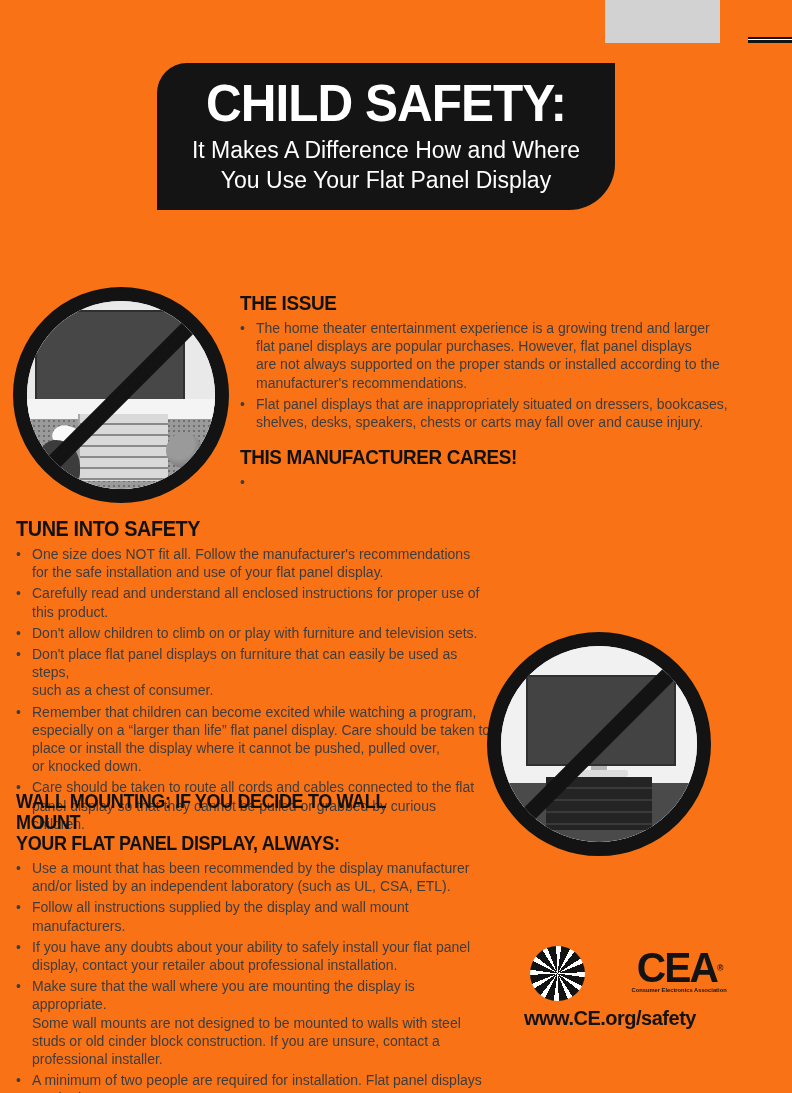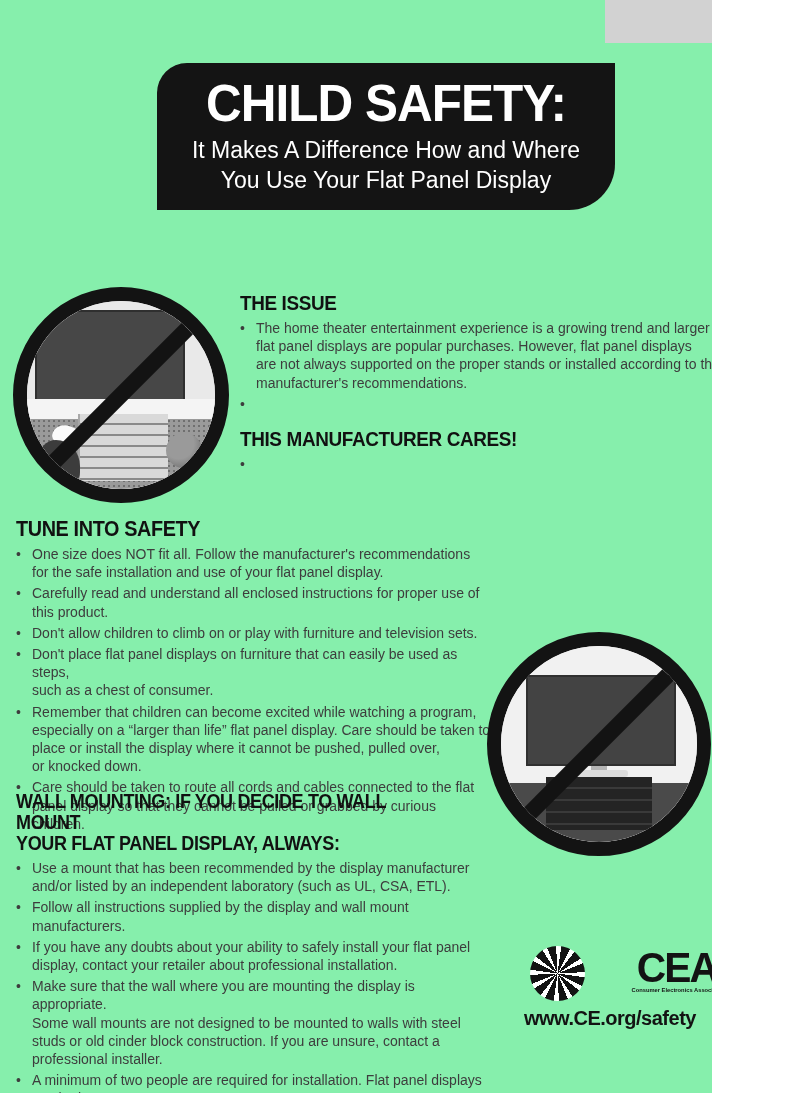--- a/index.html
+++ b/index.html
@@ -1,17 +1,17 @@
 <!DOCTYPE html>
 <html><head>
 <meta charset="utf-8">
 <style>
   html,body { margin:0; padding:0; background:#ffffff; }
   .page {
-    position:relative; width:712px; height:1093px; background:#86efac;
+    position:relative; width:792px; height:1093px; background:#f97316;
     font-family:"Liberation Sans", sans-serif; color:#333; overflow:hidden;
   }
 
   
   .gray-tab { position:absolute; left:605px; top:0; width:115px; height:43px; background:#d2d2d2; }
   .dash { position:absolute; left:748px; top:37px; width:44px; height:6px;
           background:linear-gradient(#131313 0 2px, #ffffff 2px 3px, #131313 3px 6px); }
 
   
   .banner { position:absolute; left:157px; top:63px; width:458px; height:147px;
@@ -118,20 +118,22 @@
     <div class="bullets">
       <div class="bullet">
         <span class="dot">•</span>
         <span class="bt">The home theater entertainment experience is a growing trend and larger
 flat panel displays are popular purchases. However, flat panel displays
 are not always supported on the proper stands or installed according to the
 manufacturer's recommendations.</span>
       </div>
       <div class="bullet">
         <span class="dot">•</span>
+        <span class="bt">Flat panel displays that are inappropriately situated on dressers, bookcases,
+shelves, desks, speakers, chests or carts may fall over and cause injury.</span>
       </div>
     </div>
     <div class="gap"></div>
     <span class="heading h-cares">THIS MANUFACTURER CARES!</span>
     <div class="bullets">
       <div class="bullet">
         <span class="dot">•</span>
       </div>
     </div>
   </div>

